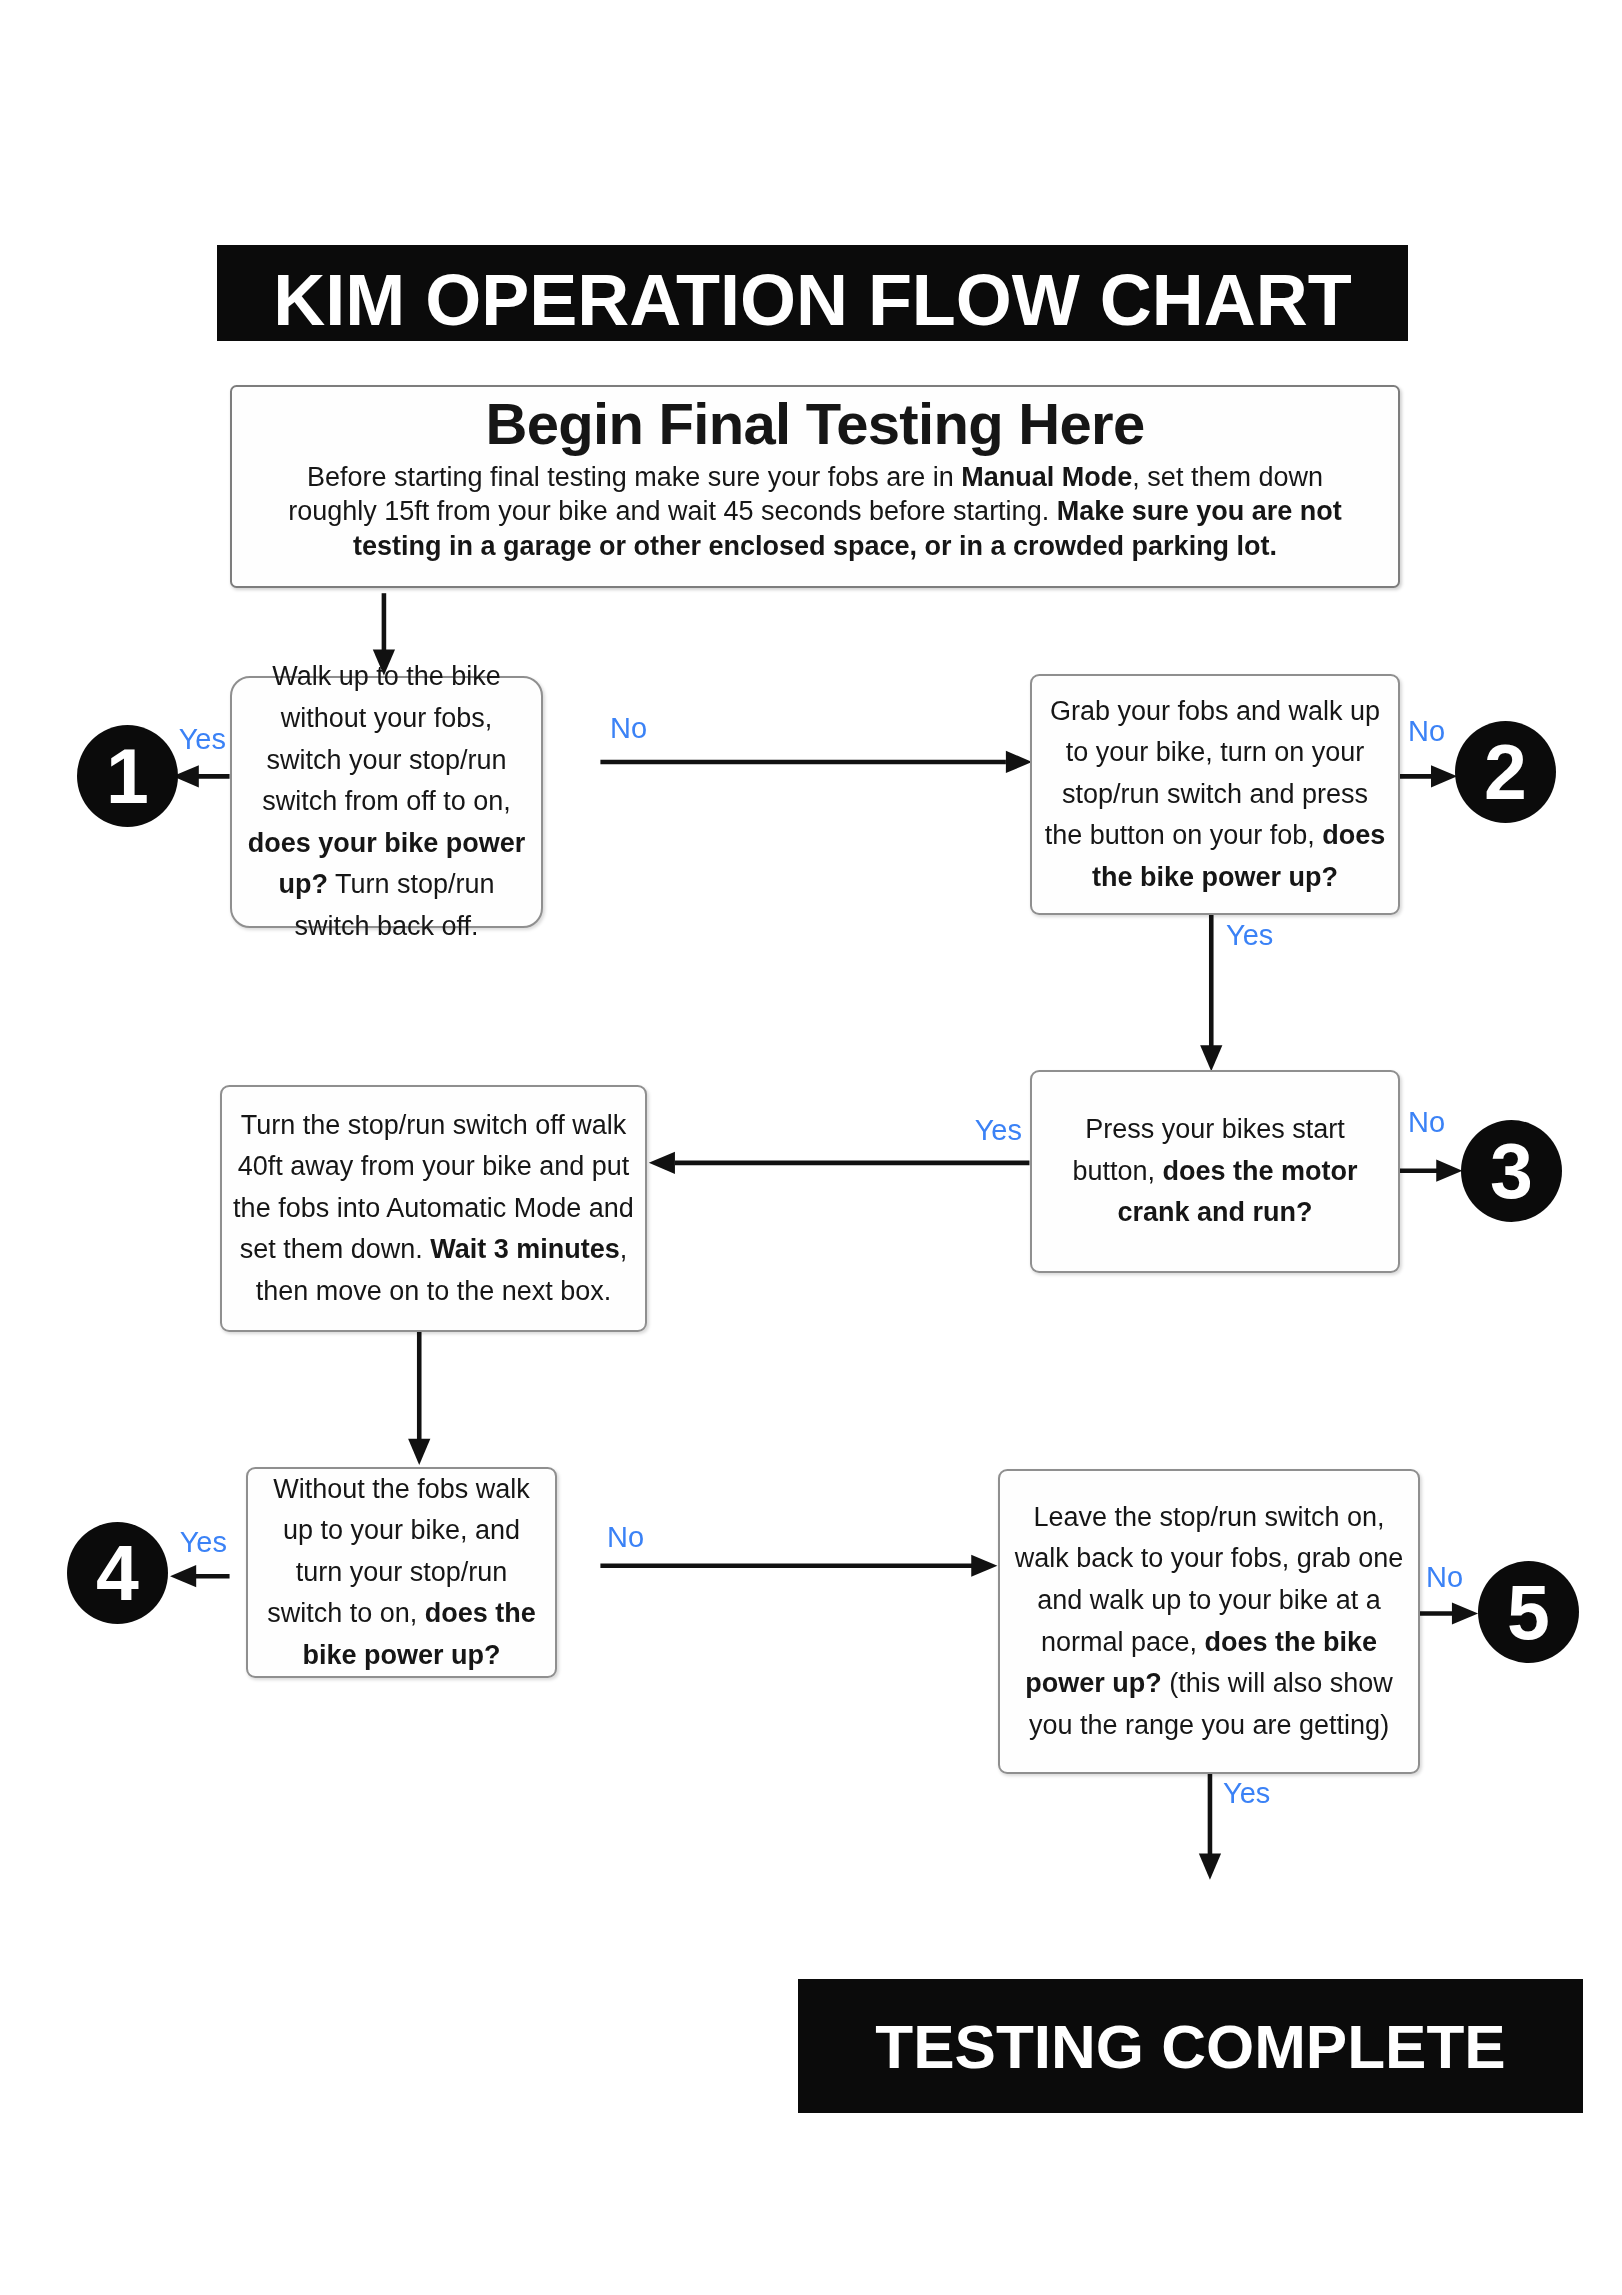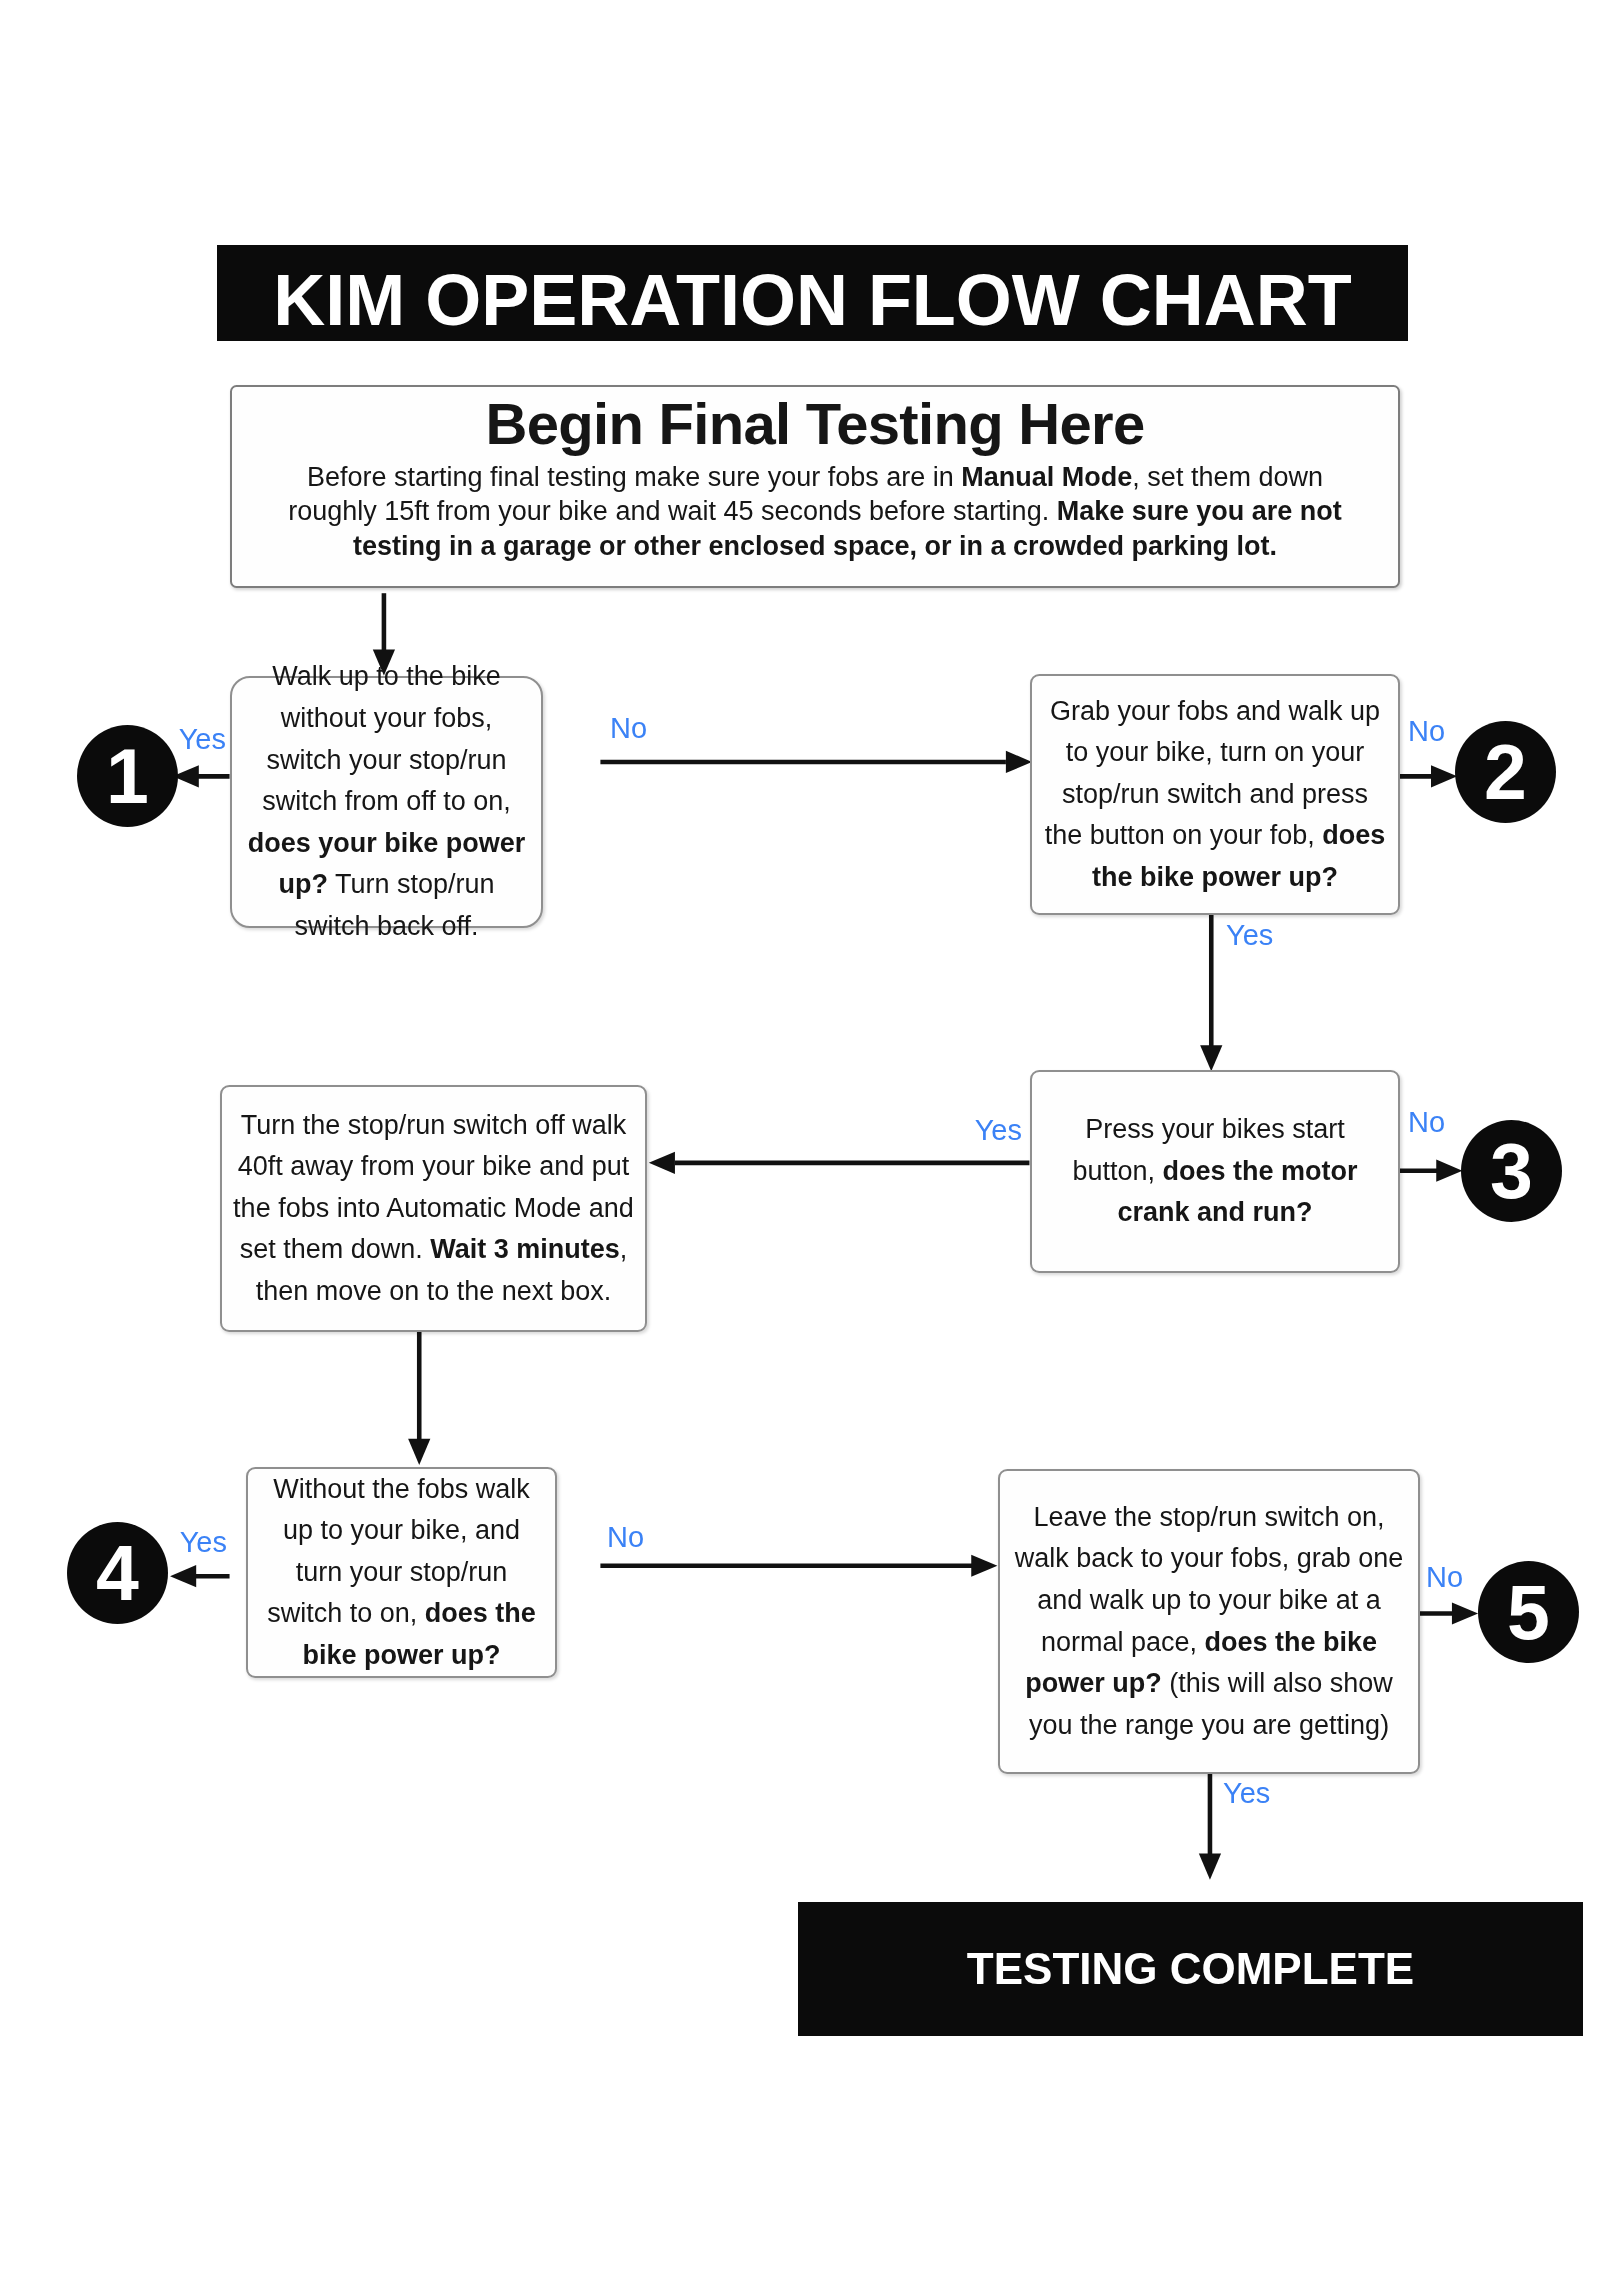--- a/index.html
+++ b/index.html
@@ -8,21 +8,21 @@
     font-family:"Liberation Sans",sans-serif;color:#161616;
     -webkit-font-smoothing:antialiased;
   }
   .abs{position:absolute;}
   
   .banner{
     background:#0b0b0b;color:#ffffff;display:flex;align-items:center;justify-content:center;
     font-weight:700;
   }
   #title-bar{left:217px;top:245px;width:1191px;height:96px;font-size:72px;letter-spacing:0px;align-items:flex-end;}
-  #complete-bar{left:798px;top:1902px;width:785px;height:134px;font-size:44px;}
+  #complete-bar{left:798px;top:1979px;width:785px;height:134px;font-size:62px;}
   
   #start-box{
     left:230px;top:385px;width:1170px;height:203px;
     border:2.6px solid #7d7d7d;border-radius:6.5px;background:#fefefe;
     box-shadow:1.3px 2px 3.3px rgba(0,0,0,0.18);
     display:flex;flex-direction:column;align-items:center;justify-content:flex-start;
     text-align:center;box-sizing:border-box;padding-top:6.5px;
   }
   #start-heading{font-size:58px;font-weight:700;letter-spacing:-0.7px;line-height:1.05;}
   #start-body{font-size:27px;line-height:1.28;width:1099px;margin-top:5.2px;}

